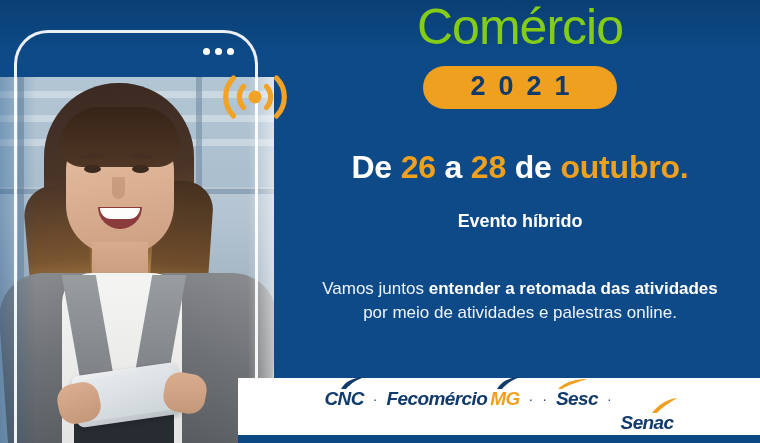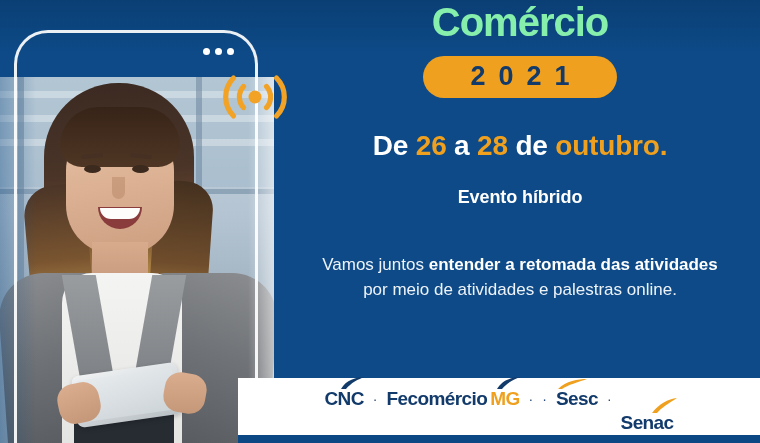--- a/index.html
+++ b/index.html
@@ -292,46 +292,46 @@
   .title-line1 .do {
     color: #EFA01E;
     font-size: 30px;
     font-weight: 400;
     vertical-align: 4px;
     margin-left: 6px;
   }
   .title-line2 {
     margin: 0;
     padding-top: 2px;
-    font-size: 40px;
-    font-weight: 700;
+    font-size: 50px;
+    font-weight: 400;
     letter-spacing: -1px;
     line-height: 1.02;
-    color: #86efac;
+    color: #84cc16;
     white-space: nowrap;
   }
 
   .year-badge {
     display: inline-block;
     margin-top: 13px;
     padding: 6px 34px 7px;
     border-radius: 22px;
     background: #EFA01E;
     color: #123B6B;
     font-size: 27px;
     font-weight: 700;
     letter-spacing: 13px;
     text-indent: 13px;
     line-height: 1.1;
   }
 
   .date-line {
-    margin: 0;
+    margin: 8px;
     padding-top: 32px;
-    font-size: 28px;
+    font-size: 32px;
     font-weight: 700;
     color: #ffffff;
     letter-spacing: -0.2px;
     white-space: nowrap;
   }
   .date-line .hl { color: #EFA01E; }
 
   .hybrid-line {
     margin: 16px;
     padding-top: 9px;
@@ -371,20 +371,21 @@
     gap: 9px;
   }
   .logo {
     display: flex;
     align-items: center;
     position: relative;
     color: #123B6B;
     font-weight: 700;
     letter-spacing: -0.6px;
     white-space: nowrap;
+    font-style: italic;
   }
   .logo-cnc { font-size: 19px; }
   .logo-feco { font-size: 19px; }
   .logo-feco .mg { color: #EFA01E; margin-left: 3px; }
   .logo-sind {
     font-size: 10.5px;
     line-height: 1.12;
     text-align: left;
     display: block;
   }

